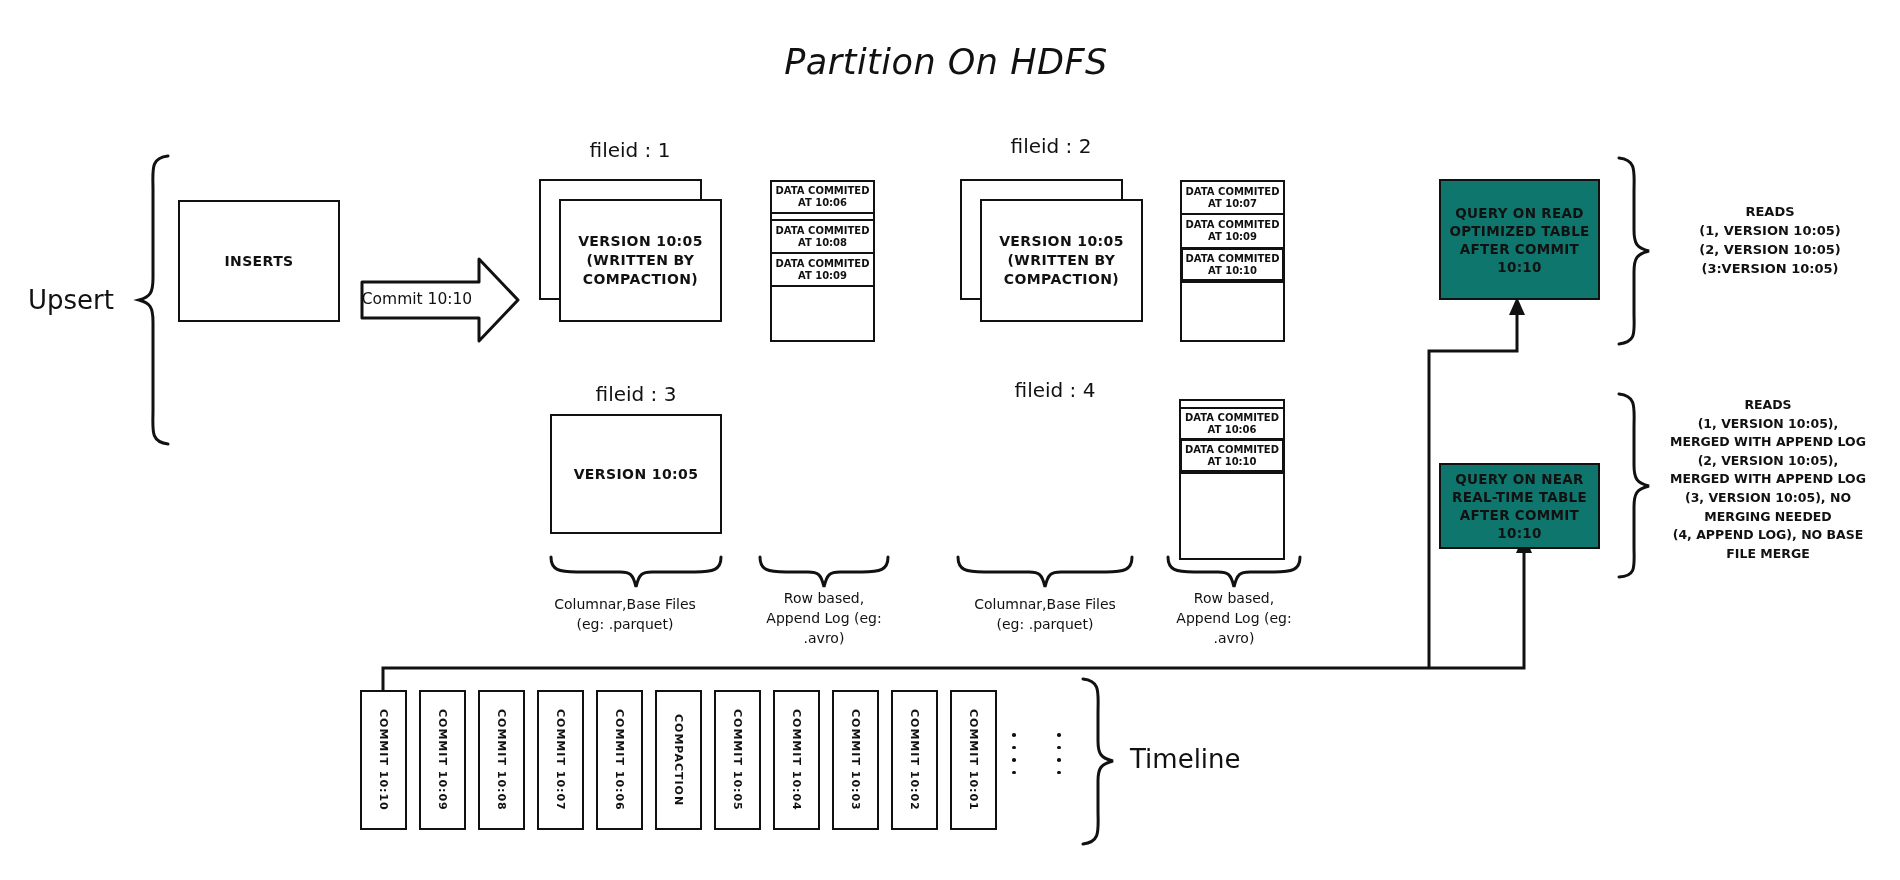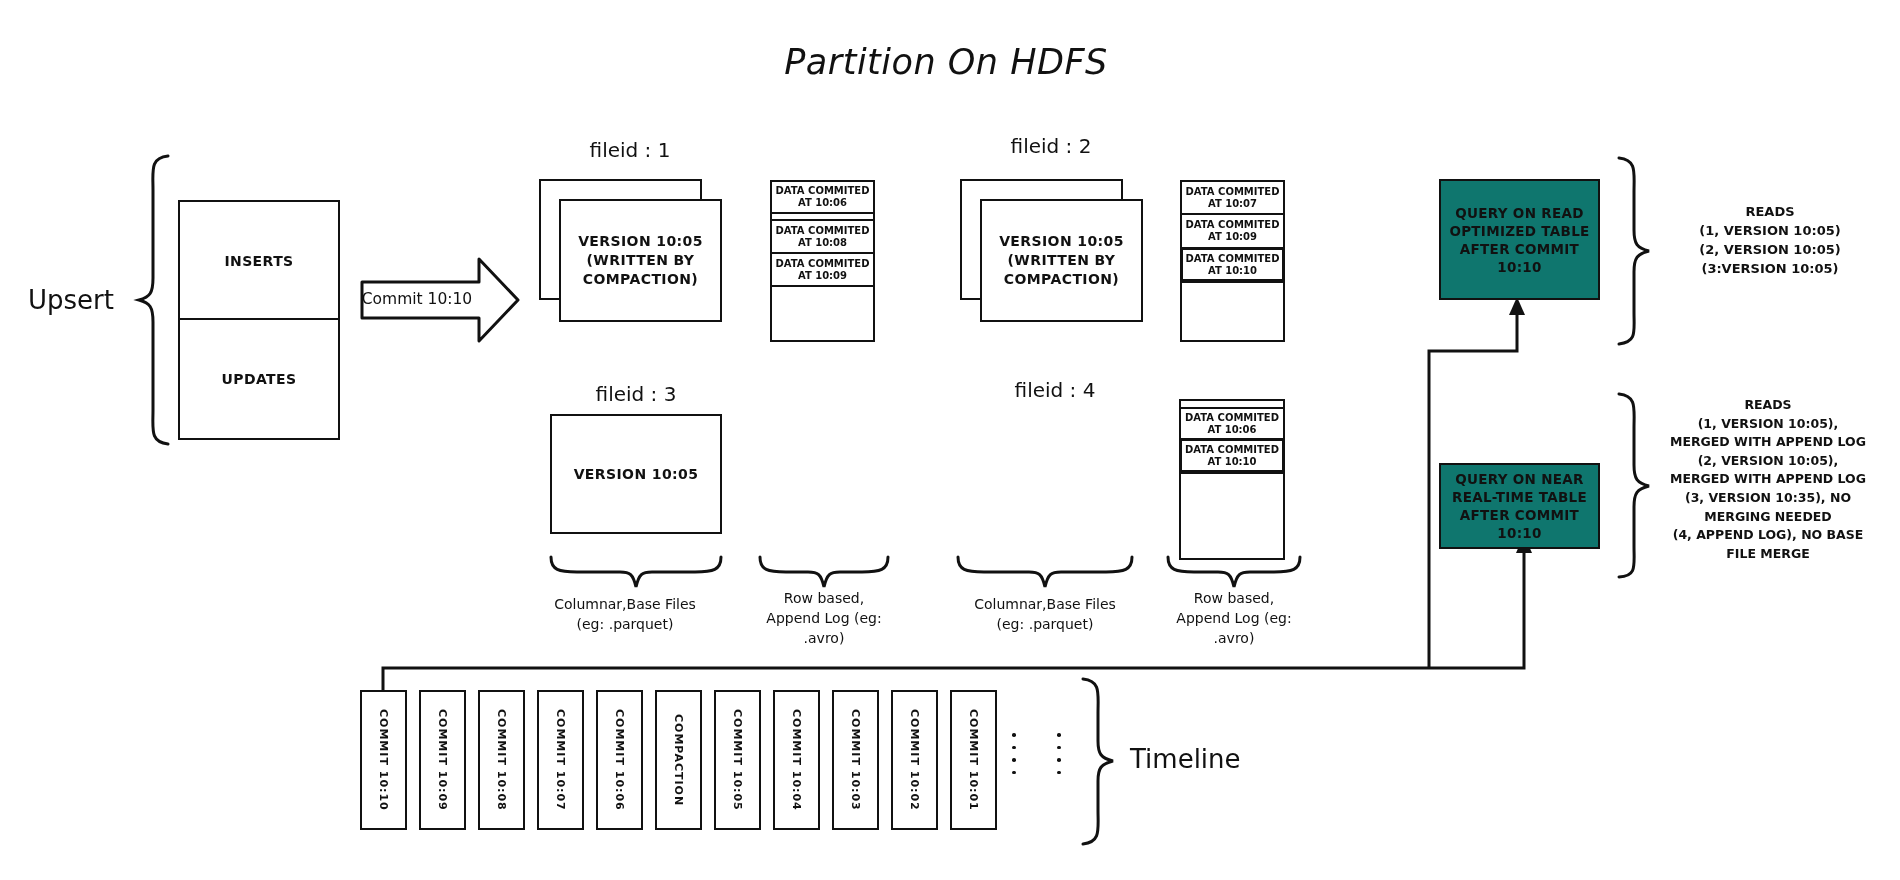--- a/index.html
+++ b/index.html
@@ -83,23 +83,20 @@
     <polygon points="1509,315 1517,297 1525,315" fill="#111"></polygon>
     <polygon points="1516,553 1524,535 1532,553" fill="#111"></polygon>
   </svg>
 
   <div class="abs title">Partition On HDFS</div>
 
   <div class="abs side-label" style="left:28px;top:285px;">Upsert</div>
   <div class="box" style="left:178px;top:152px;width:162px;height:122px;margin-top:48px;">
     <span class="caps">INSERTS</span>
   </div>
-  <div class="box" style="left:178px;top:318px;width:162px;height:122px;">
-    <span class="caps">UPDATES</span>
-  </div>
   <div class="arrow-label" style="left:358px;top:290px;width:118px;">Commit 10:10</div>
 
   <div class="fileid" style="left:540px;top:138px;width:180px;">fileid : 1</div>
   <div class="box" style="left:539px;top:179px;width:163px;height:121px;"></div>
   <div class="box vlines" style="left:559px;top:199px;width:163px;height:123px;">
     <div>
       <div>VERSION 10:05</div>
       <div>(WRITTEN BY</div>
       <div>COMPACTION)</div>
     </div>
@@ -184,21 +181,21 @@
     <div>(1, VERSION 10:05)</div>
     <div>(2, VERSION 10:05)</div>
     <div>(3:VERSION 10:05)</div>
   </div>
   <div class="reads r2" style="left:1642px;top:396px;width:252px;">
     <div>READS</div>
     <div>(1, VERSION 10:05),</div>
     <div>MERGED WITH APPEND LOG</div>
     <div>(2, VERSION 10:05),</div>
     <div>MERGED WITH APPEND LOG</div>
-    <div>(3, VERSION 10:35), NO</div>
+    <div>(3, VERSION 10:05), NO</div>
     <div>MERGING NEEDED</div>
     <div>(4, APPEND LOG), NO BASE</div>
     <div>FILE MERGE</div>
   </div>
 
   <div class="tbox" style="left:360px;">
       <span>COMMIT 10:10</span>
     </div>
   <div class="tbox" style="left:419px;">
       <span>COMMIT 10:09</span>

